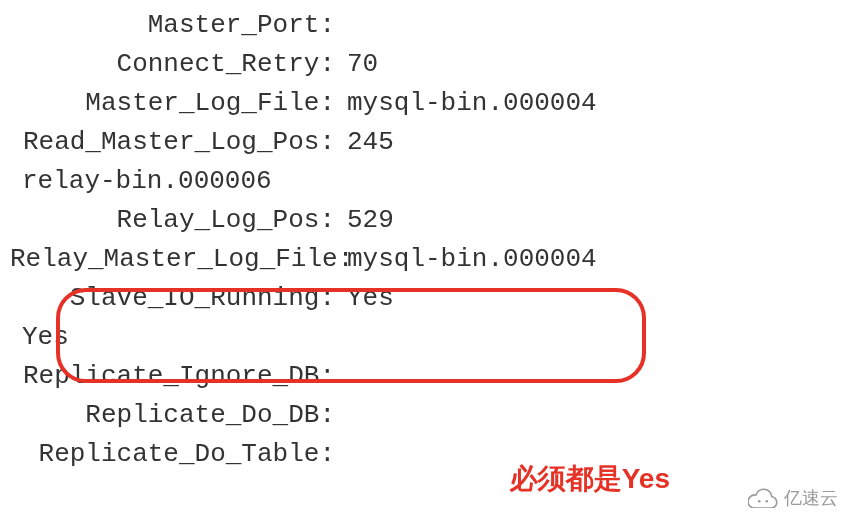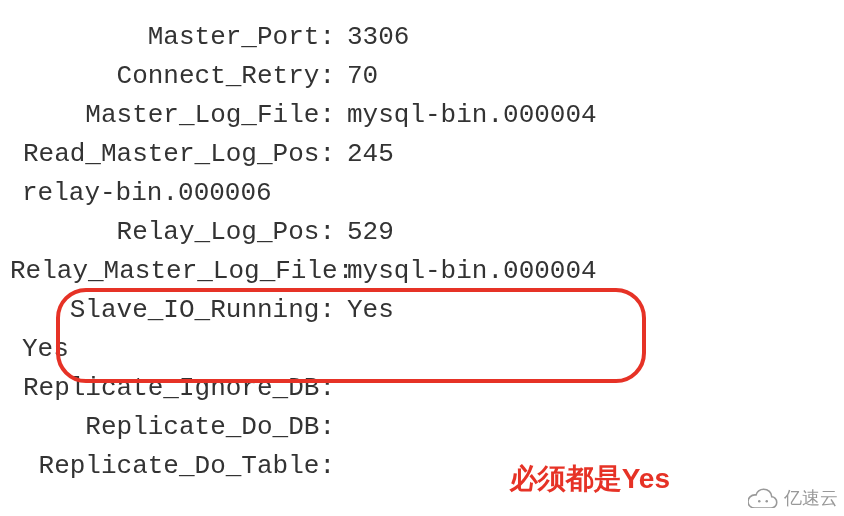--- a/index.html
+++ b/index.html
@@ -10,21 +10,21 @@
     body {
       width: 844px;
       height: 516px;
       background: #ffffff;
       font-family: "Courier New", monospace;
       font-size: 26px;
       position: relative;
       overflow: hidden;
     }
     .status-list {
-      padding-top: 18px;
+      padding-top: 6px;
       padding-left: 10px;
     }
     .status-row {
       display: flex;
       line-height: 39px;
       color: #333333;
     }
     .label {
       width: 325px;
       text-align: right;
@@ -70,21 +70,20 @@
       height: 20px;
       display: block;
     }
   </style>
 </head>
 <body>
 
 <div class="status-list">
   <div class="status-row">
     <span class="label"><span>Master_Port</span>:</span>
-    <span class="value">3306</span>
   </div>
   <div class="status-row">
     <span class="label"><span>Connect_Retry</span>:</span>
     <span class="value">70</span>
   </div>
   <div class="status-row">
     <span class="label"><span>Master_Log_File</span>:</span>
     <span class="value">mysql-bin.000004</span>
   </div>
   <div class="status-row">

